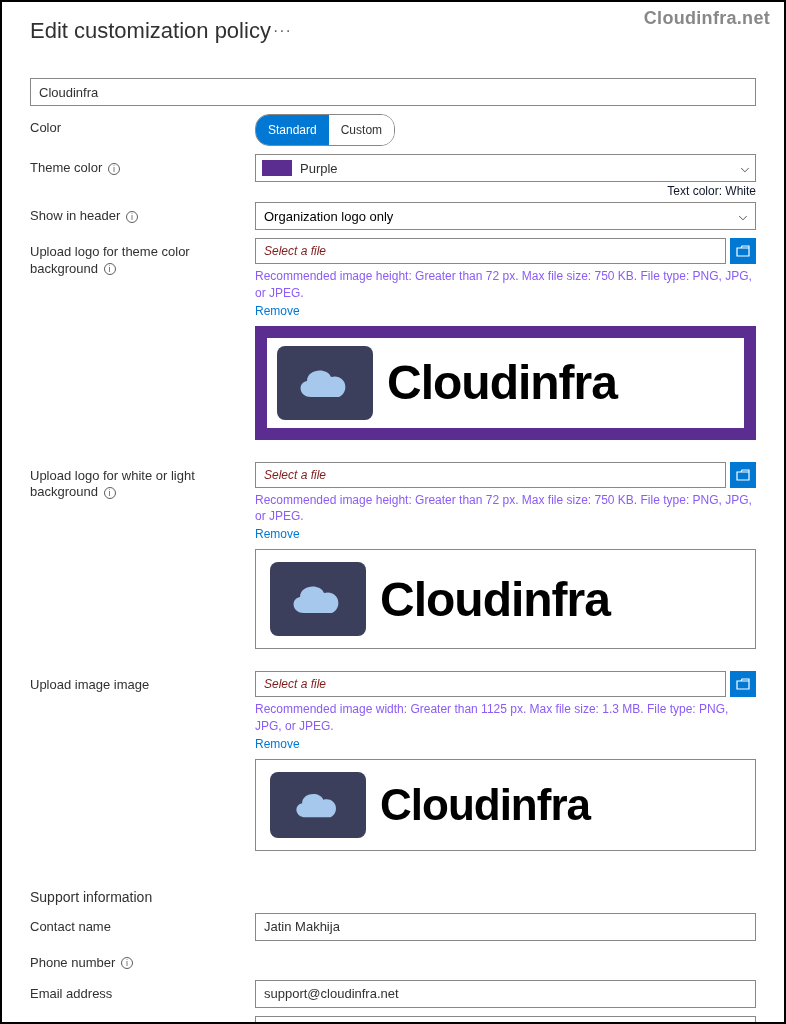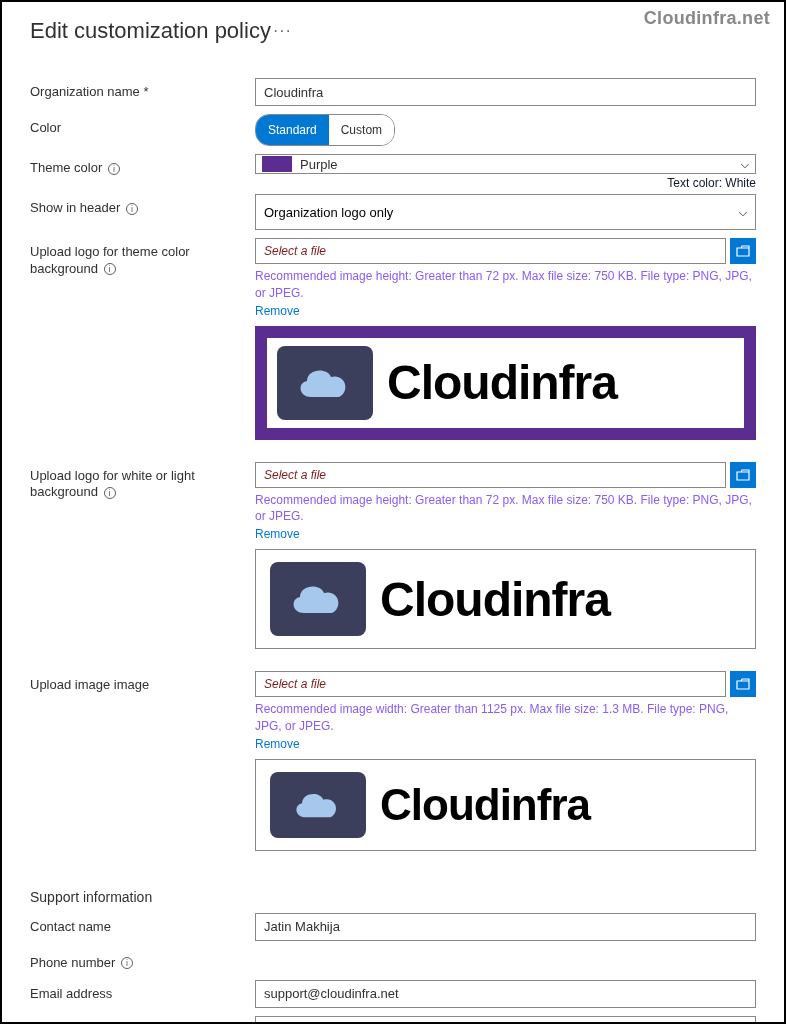--- a/index.html
+++ b/index.html
@@ -13,26 +13,26 @@
 .label-col { width: 225px; flex: 0 0 225px; font-size: 13px; color: #323130; padding-top: 6px; line-height: 1.3; }
 .req { color: #323130; }
 .info-icon { display: inline-flex; vertical-align: middle; width: 12px; height: 12px; border: 1px solid #605e5c; border-radius: 50%; font-size: 9px; line-height: 10px; justify-content: center; color: #605e5c; margin-left: 2px; }
 .field-col { flex: 1; }
 input.text { width: 100%; height: 28px; border: 1px solid #8a8886; padding: 0 8px; font-size: 13px; color: #323130; background: #fff; }
 input.text::placeholder { color: #605e5c; }
 .toggle-group { display: inline-flex; border: 1px solid #8a8886; border-radius: 14px; overflow: hidden; height: 32px; }
 .toggle-opt { padding: 0 12px; font-size: 12px; display: flex; align-items: center; cursor: pointer; }
 .toggle-opt.active { background: #0078d4; color: #fff; }
 .toggle-opt.inactive { background: #fff; color: #323130; }
-.color-select { display: flex; align-items: center; border: 1px solid #8a8886; height: 20px; padding: 0 6px; justify-content: space-between; }
+.color-select { display: flex; align-items: center; border: 1px solid #8a8886; height: 28px; padding: 0 6px; justify-content: space-between; }
 .swatch { width: 30px; height: 16px; background: #5c2d91; margin-right: 8px; }
 .swatch-lbl { font-size: 13px; color: #323130; }
 .chevron { font-size: 11px; color: #323130; }
 .text-color-note { text-align: right; font-size: 12px; color: #0f172a; margin-top: 2px; }
-.select-box { display: flex; align-items: center; justify-content: space-between; border: 1px solid #8a8886; height: 36px; padding: 0 8px; font-size: 13px; }
+.select-box { display: flex; align-items: center; justify-content: space-between; border: 1px solid #8a8886; height: 28px; padding: 0 8px; font-size: 13px; }
 .file-row { display: flex; gap: 4px; }
 .file-input { flex: 1; border: 1px solid #8a8886; height: 26px; padding: 0 8px; font-size: 12px; color: #7f1d1d; font-style: italic; display: flex; align-items: center; }
 .file-btn { width: 26px; height: 26px; background: #0078d4; display: flex; align-items: center; justify-content: center; flex: 0 0 26px; }
 .hint { font-size: 12px; color: #8b5cf6; line-height: 1.4; margin-top: 4px; }
 .link { font-size: 12px; color: #0078d4; margin-top: 2px; cursor: pointer; }
 .preview-box { border: 1px solid #8a8886; margin-top: 8px; margin-bottom: 14px; padding: 12px 14px; display: flex; align-items: center; gap: 14px; }
 .preview-box.purple { border: 12px solid #5c2d91; padding: 8px 10px; }
 .logo-tile { background: #3b3f5c; border-radius: 8px; width: 96px; height: 74px; display: flex; align-items: center; justify-content: center; flex: 0 0 96px; }
 .logo-tile.sm { width: 86px; height: 66px; }
 .brand-text { font-size: 48px; font-weight: 700; color: #000; letter-spacing: -1px; }
@@ -46,23 +46,20 @@
 
 <div class="wrap">
   <div class="watermark">Cloudinfra.net</div>
 
   <div class="page-title">
     <span>Edit customization policy</span>
     <span class="more">···</span>
   </div>
 
   <div class="row">
-    <div class="label-col">
-      <span>Organization name</span> <span class="req">*</span>
-    </div>
     <div class="field-col">
       <input class="text" value="Cloudinfra" style="">
     </div>
   </div>
 
   <div class="row">
     <div class="label-col">Color</div>
     <div class="field-col">
       <div class="toggle-group">
         <div class="toggle-opt active">Standard</div>

